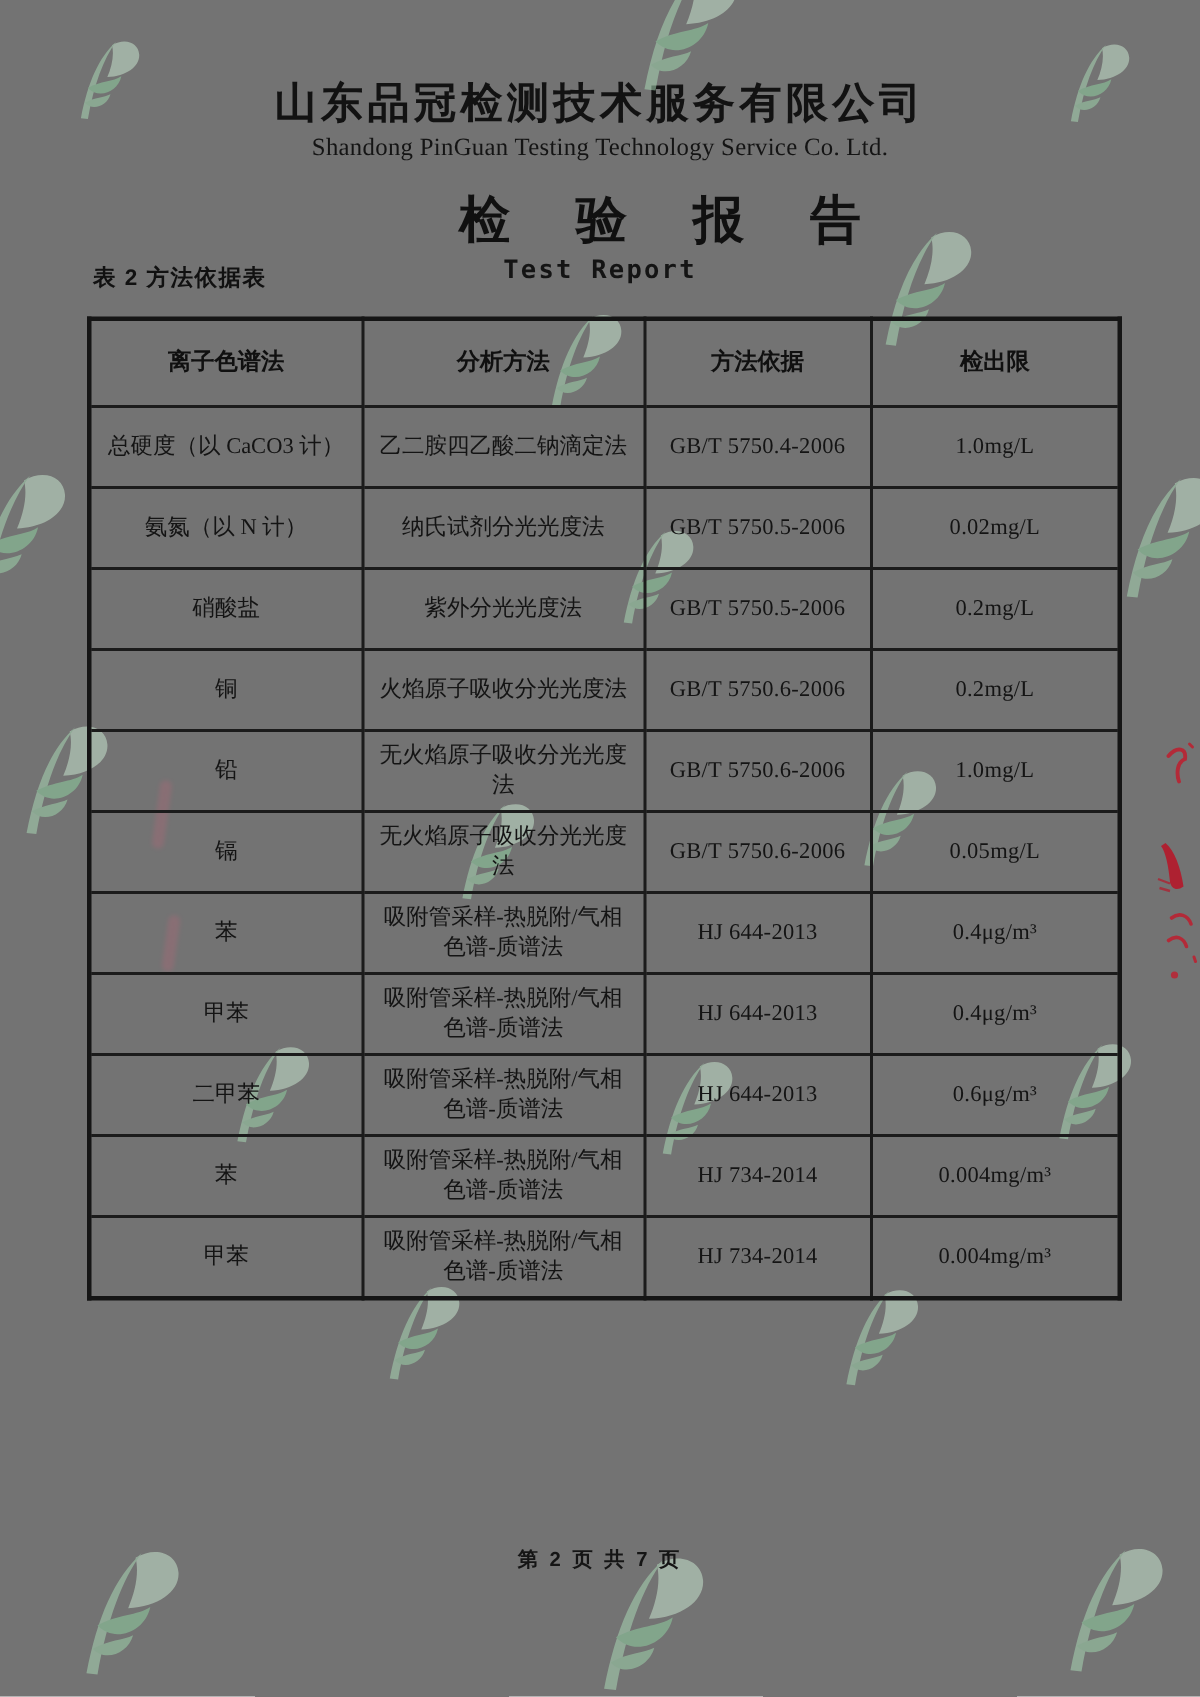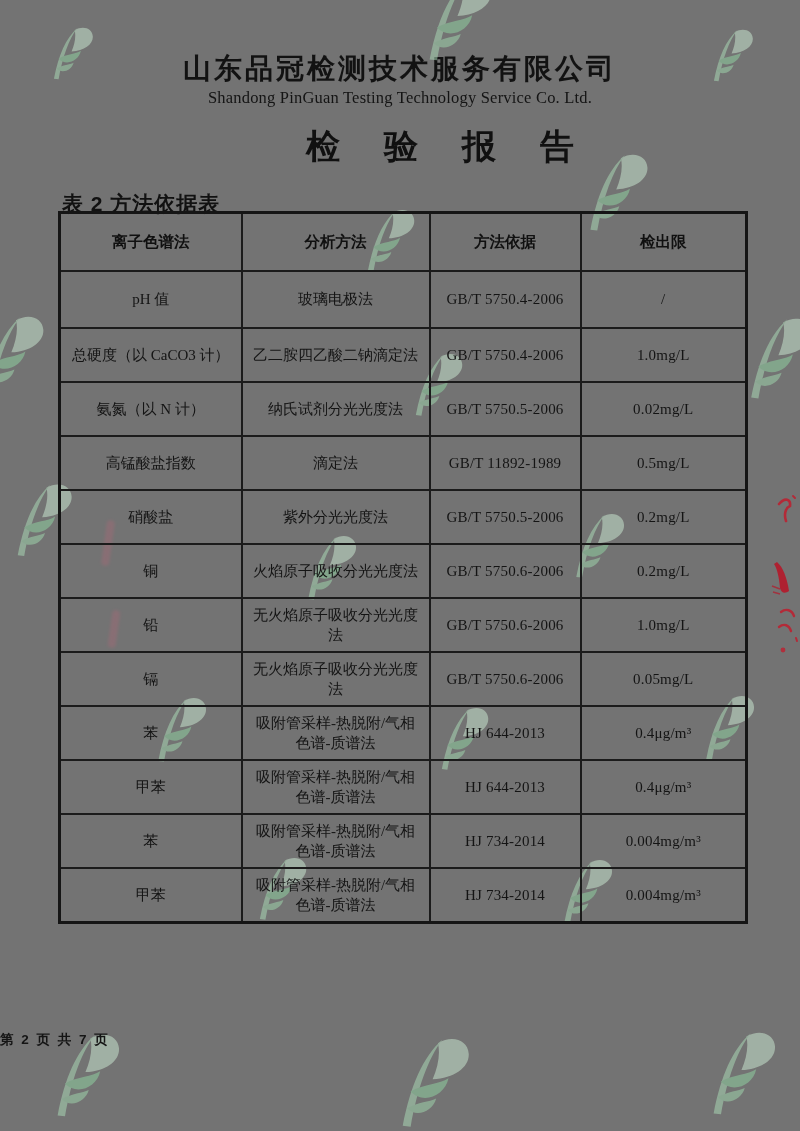--- a/index.html
+++ b/index.html
@@ -25,23 +25,23 @@
     font-weight:bold; font-size:34px; letter-spacing:44px; text-indent:44px;
     color:#101010;
     margin-left:40px;
   }
   .report-title-en {
     position:absolute; top:170px; left:0; width:100%;
     text-align:center; font-family:"DejaVu Sans Mono", monospace;
     font-weight:bold; font-size:17px; letter-spacing:1.5px; color:#141414;
   }
   .table-caption {
-    position:absolute; top:190px; left:62px;
+    position:absolute; top:176px; left:62px;
     font-family:"Liberation Sans", sans-serif; font-weight:bold;
-    font-size:21px; letter-spacing:1px; color:#111;
+    font-size:15px; letter-spacing:1px; color:#111;
   }
   
   table.report {
     position:absolute; top:211px; left:58px; width:687px;
     border-collapse:collapse; table-layout:fixed;
     background:transparent; z-index:2;
   }
   table.report th, table.report td {
     border:2px solid #1b1b1b;
     text-align:center; vertical-align:middle;
@@ -51,21 +51,21 @@
   table.report { border:3px solid #151515; }
   table.report th {
     height:52px; font-size:15.5px; font-weight:bold; color:#101010;
   }
   table.report td { height:48px; font-size:15px; color:#141414; }
   table.report tr.tall td { height:51px; }
   td.val, td.basis { font-size:15px; letter-spacing:0.2px; }
   
   .page-footer {
     position:absolute; top:1031px; left:0; width:100%;
-    text-align:left; font-family:"Liberation Sans", sans-serif;
+    text-align:center; font-family:"Liberation Sans", sans-serif;
     font-weight:bold; font-size:13.5px; letter-spacing:2px; color:#151515;
     z-index:2;
   }
   
   .wm { position:absolute; z-index:1; opacity:0.55; pointer-events:none; }
   
   .stamp { position:absolute; z-index:3; pointer-events:none; }
   .speck {
     position:absolute; width:8px; border-radius:4px; z-index:1;
     background:#d4607a; opacity:0.22; filter:blur(1.5px);
@@ -147,64 +147,53 @@
   <svg class="wm" style="left:386px;top:1036px;width:88px;height:97px">
       <use href="#pleaf"></use>
     </svg>
   <svg class="wm" style="left:698px;top:1030px;width:82px;height:90px">
       <use href="#pleaf"></use>
     </svg>
 
   <div class="company-cn">山东品冠检测技术服务有限公司</div>
   <div class="company-en">Shandong PinGuan Testing Technology Service Co. Ltd.</div>
   <div class="report-title-cn">检验报告</div>
+  <div class="report-title-en">Test Report</div>
 
   <div class="table-caption">表 2 方法依据表</div>
 
   <table class="report">
     <colgroup>
       <col style="width:182px">
         <col style="width:188px">
         <col style="width:151px">
         <col style="width:166px">
     </colgroup>
     <thead>
       <tr>
         <th>离子色谱法</th>
         <th>分析方法</th>
         <th>方法依据</th>
         <th>检出限</th>
       </tr>
     </thead>
     <tbody>
-      <tr class="tall">
-        <td>pH 值</td>
-        <td>玻璃电极法</td>
-        <td class="basis">GB/T 5750.4-2006</td>
-        <td class="val">/</td>
-      </tr>
       <tr>
         <td>总硬度（以 CaCO3 计）</td>
         <td>乙二胺四乙酸二钠滴定法</td>
         <td class="basis">GB/T 5750.4-2006</td>
         <td class="val">1.0mg/L</td>
       </tr>
       <tr>
         <td>氨氮（以 N 计）</td>
         <td>纳氏试剂分光光度法</td>
         <td class="basis">GB/T 5750.5-2006</td>
         <td class="val">0.02mg/L</td>
       </tr>
       <tr>
-        <td>高锰酸盐指数</td>
-        <td>滴定法</td>
-        <td class="basis">GB/T 11892-1989</td>
-        <td class="val">0.5mg/L</td>
-      </tr>
-      <tr>
         <td>硝酸盐</td>
         <td>紫外分光光度法</td>
         <td class="basis">GB/T 5750.5-2006</td>
         <td class="val">0.2mg/L</td>
       </tr>
       <tr>
         <td>铜</td>
         <td>火焰原子吸收分光光度法</td>
         <td class="basis">GB/T 5750.6-2006</td>
         <td class="val">0.2mg/L</td>
@@ -225,20 +214,26 @@
         <td>苯</td>
         <td>吸附管采样-热脱附/气相色谱-质谱法</td>
         <td class="basis">HJ 644-2013</td>
         <td class="val">0.4μg/m³</td>
       </tr>
       <tr>
         <td>甲苯</td>
         <td>吸附管采样-热脱附/气相色谱-质谱法</td>
         <td class="basis">HJ 644-2013</td>
         <td class="val">0.4μg/m³</td>
+      </tr>
+      <tr>
+        <td>二甲苯</td>
+        <td>吸附管采样-热脱附/气相色谱-质谱法</td>
+        <td class="basis">HJ 644-2013</td>
+        <td class="val">0.6μg/m³</td>
       </tr>
       <tr>
         <td>苯</td>
         <td>吸附管采样-热脱附/气相色谱-质谱法</td>
         <td class="basis">HJ 734-2014</td>
         <td class="val">0.004mg/m³</td>
       </tr>
       <tr>
         <td>甲苯</td>
         <td>吸附管采样-热脱附/气相色谱-质谱法</td>

